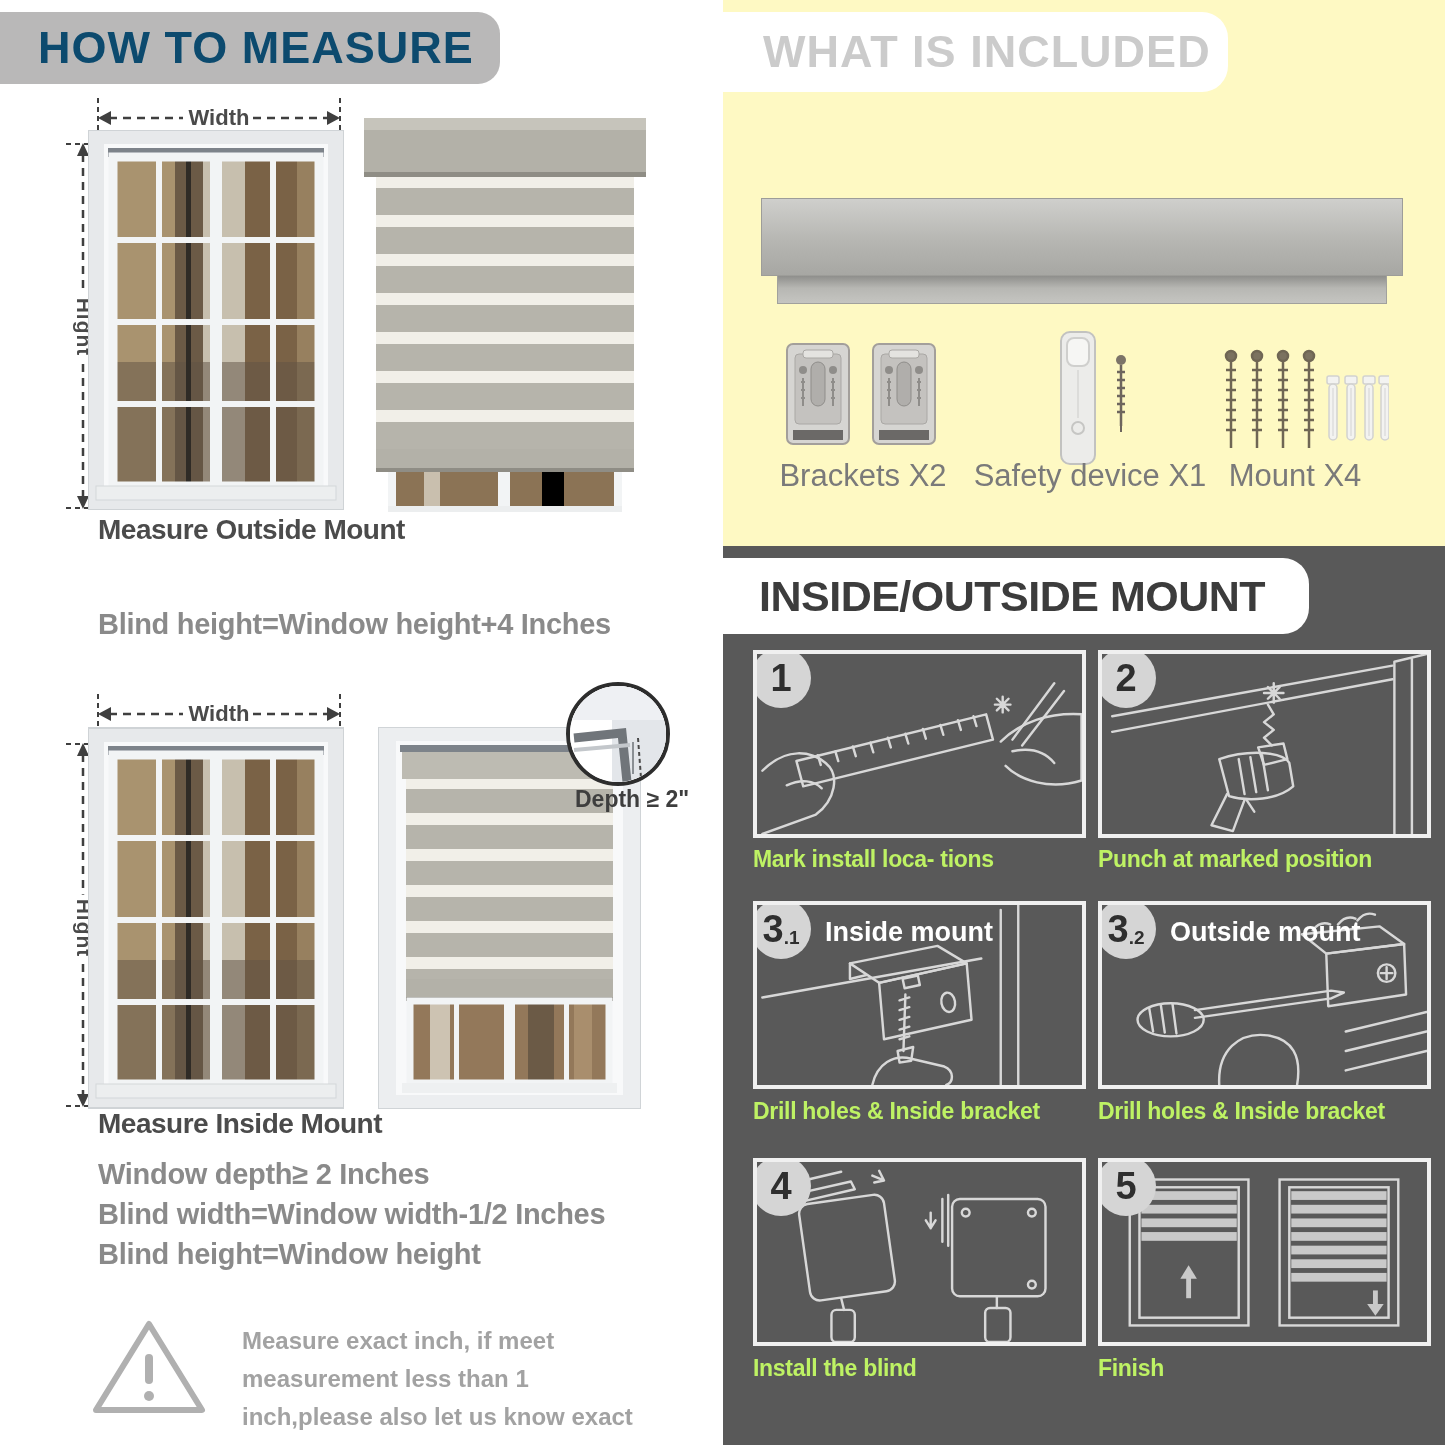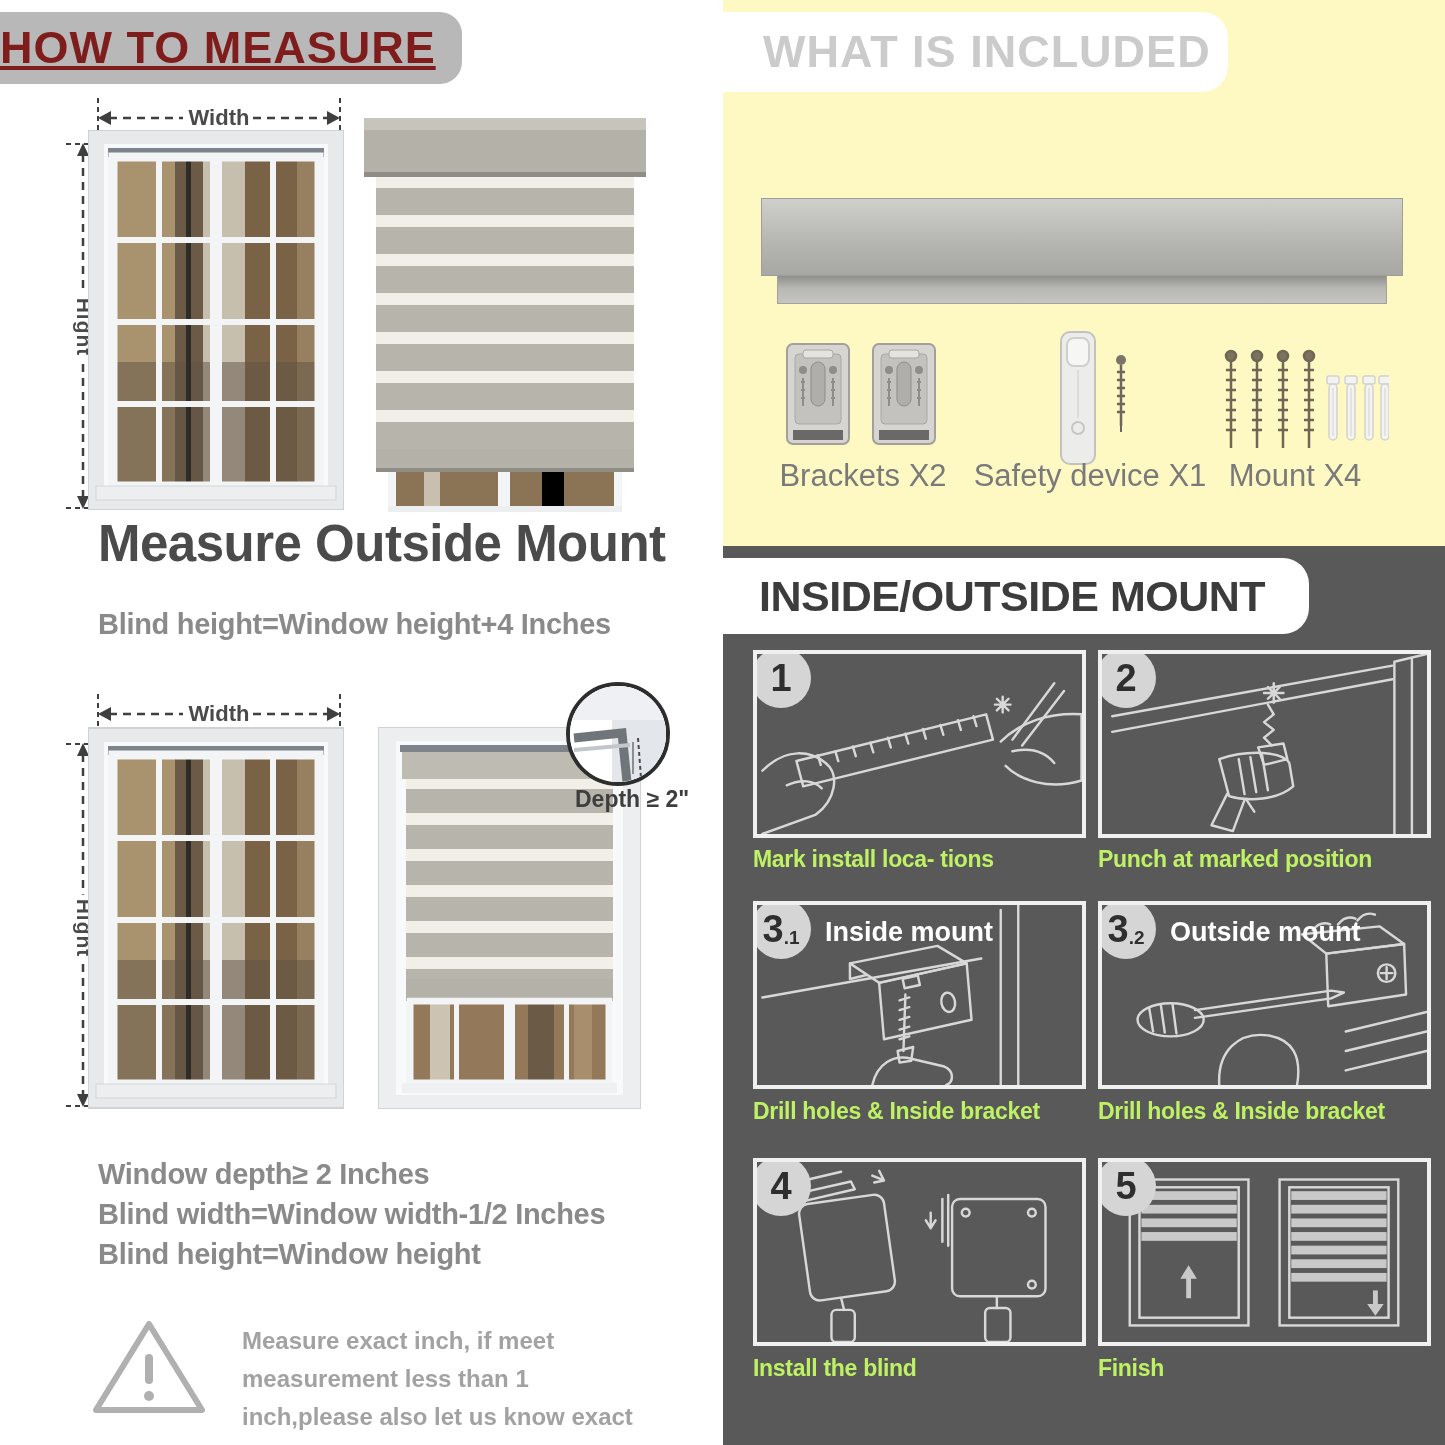--- a/index.html
+++ b/index.html
@@ -2,23 +2,23 @@
 <html><head>
 <meta charset="utf-8">
 <style>
   html,body{margin:0;padding:0;background:#fff;}
   .canvas{position:relative;width:1445px;height:1445px;background:#ffffff;overflow:hidden;
           font-family:"Liberation Sans",sans-serif;}
   .abs{position:absolute;}
 
   
   .how-header{left:0;top:12px;width:462px;height:72px;background:#b9b8b8;
-    border-radius:0 22px 22px 0;color:#7f1d1d;font-size:45px;font-weight:bold;
-    line-height:72px;letter-spacing:1px;text-decoration:underline;}
-  .section-title{font-size:51px;font-weight:bold;color:#4b4b4b;letter-spacing:-0.5px;}
+    border-radius:0 22px 22px 0;color:#0c4a6e;font-size:45px;font-weight:bold;
+    line-height:72px;padding-left:38px;letter-spacing:1px;}
+  .section-title{font-size:28px;font-weight:bold;color:#4b4b4b;letter-spacing:-0.5px;}
   .section-line{font-size:29px;font-weight:bold;color:#8a8a8a;letter-spacing:-0.3px;}
   .vlabel{background:#ffffff;color:#4a4a4a;font-size:21px;font-weight:bold;
     transform:rotate(90deg);padding:1px 4px;letter-spacing:1px;}
   .depth-circle{left:566px;top:682px;width:96px;height:96px;border:4px solid #2d2d2d;
     border-radius:50%;background:#fff;overflow:hidden;z-index:3;}
   .depth-label{left:575px;top:786px;font-size:23px;font-weight:bold;color:#3e3e3e;}
   .warn-text{left:242px;top:1322px;width:408px;font-size:24px;line-height:38px;
     font-weight:bold;color:#a2a2a2;}
 
   
@@ -200,20 +200,21 @@
       <rect x="42" y="0" width="54" height="96" fill="#e3e6ea"></rect>
       <rect x="0" y="0" width="96" height="34" fill="#eef0f3"></rect>
       <path d="M4 52 L52 47 L57 96" stroke="#70757a" stroke-width="9" fill="none"></path>
       <path d="M4 64 L60 59" stroke="#c3c7cb" stroke-width="4" fill="none"></path>
       <line x1="68" y1="52" x2="71" y2="92" stroke="#4a4a4a" stroke-width="2" stroke-dasharray="4 3"></line>
       <line x1="63" y1="56" x2="63" y2="88" stroke="#8a8f94" stroke-width="2"></line>
     </svg>
   </div>
   <div class="abs depth-label">Depth ≥ 2"</div>
 
+  <div class="abs section-title" style="left:98px;top:1108px">Measure Inside Mount</div>
   <div class="abs section-line" style="left:98px;top:1158px">Window depth≥ 2 Inches</div>
   <div class="abs section-line" style="left:98px;top:1198px">Blind width=Window width-1/2 Inches</div>
   <div class="abs section-line" style="left:98px;top:1238px">Blind height=Window height</div>
 
   <svg class="abs" style="left:90px;top:1316px" width="118" height="104" viewBox="0 0 118 104">
     <path d="M59 8 L112 94 L6 94 Z" fill="none" stroke="#b0b0b0" stroke-width="6" stroke-linejoin="round"></path>
     <rect x="55" y="38" width="8" height="30" rx="4" fill="#b0b0b0"></rect>
     <circle cx="59" cy="80" r="5" fill="#b0b0b0"></circle>
   </svg>
   <div class="abs warn-text">Measure exact inch, if meet measurement less than 1 inch,please also let us know exact measurement, please do not leave it</div>

